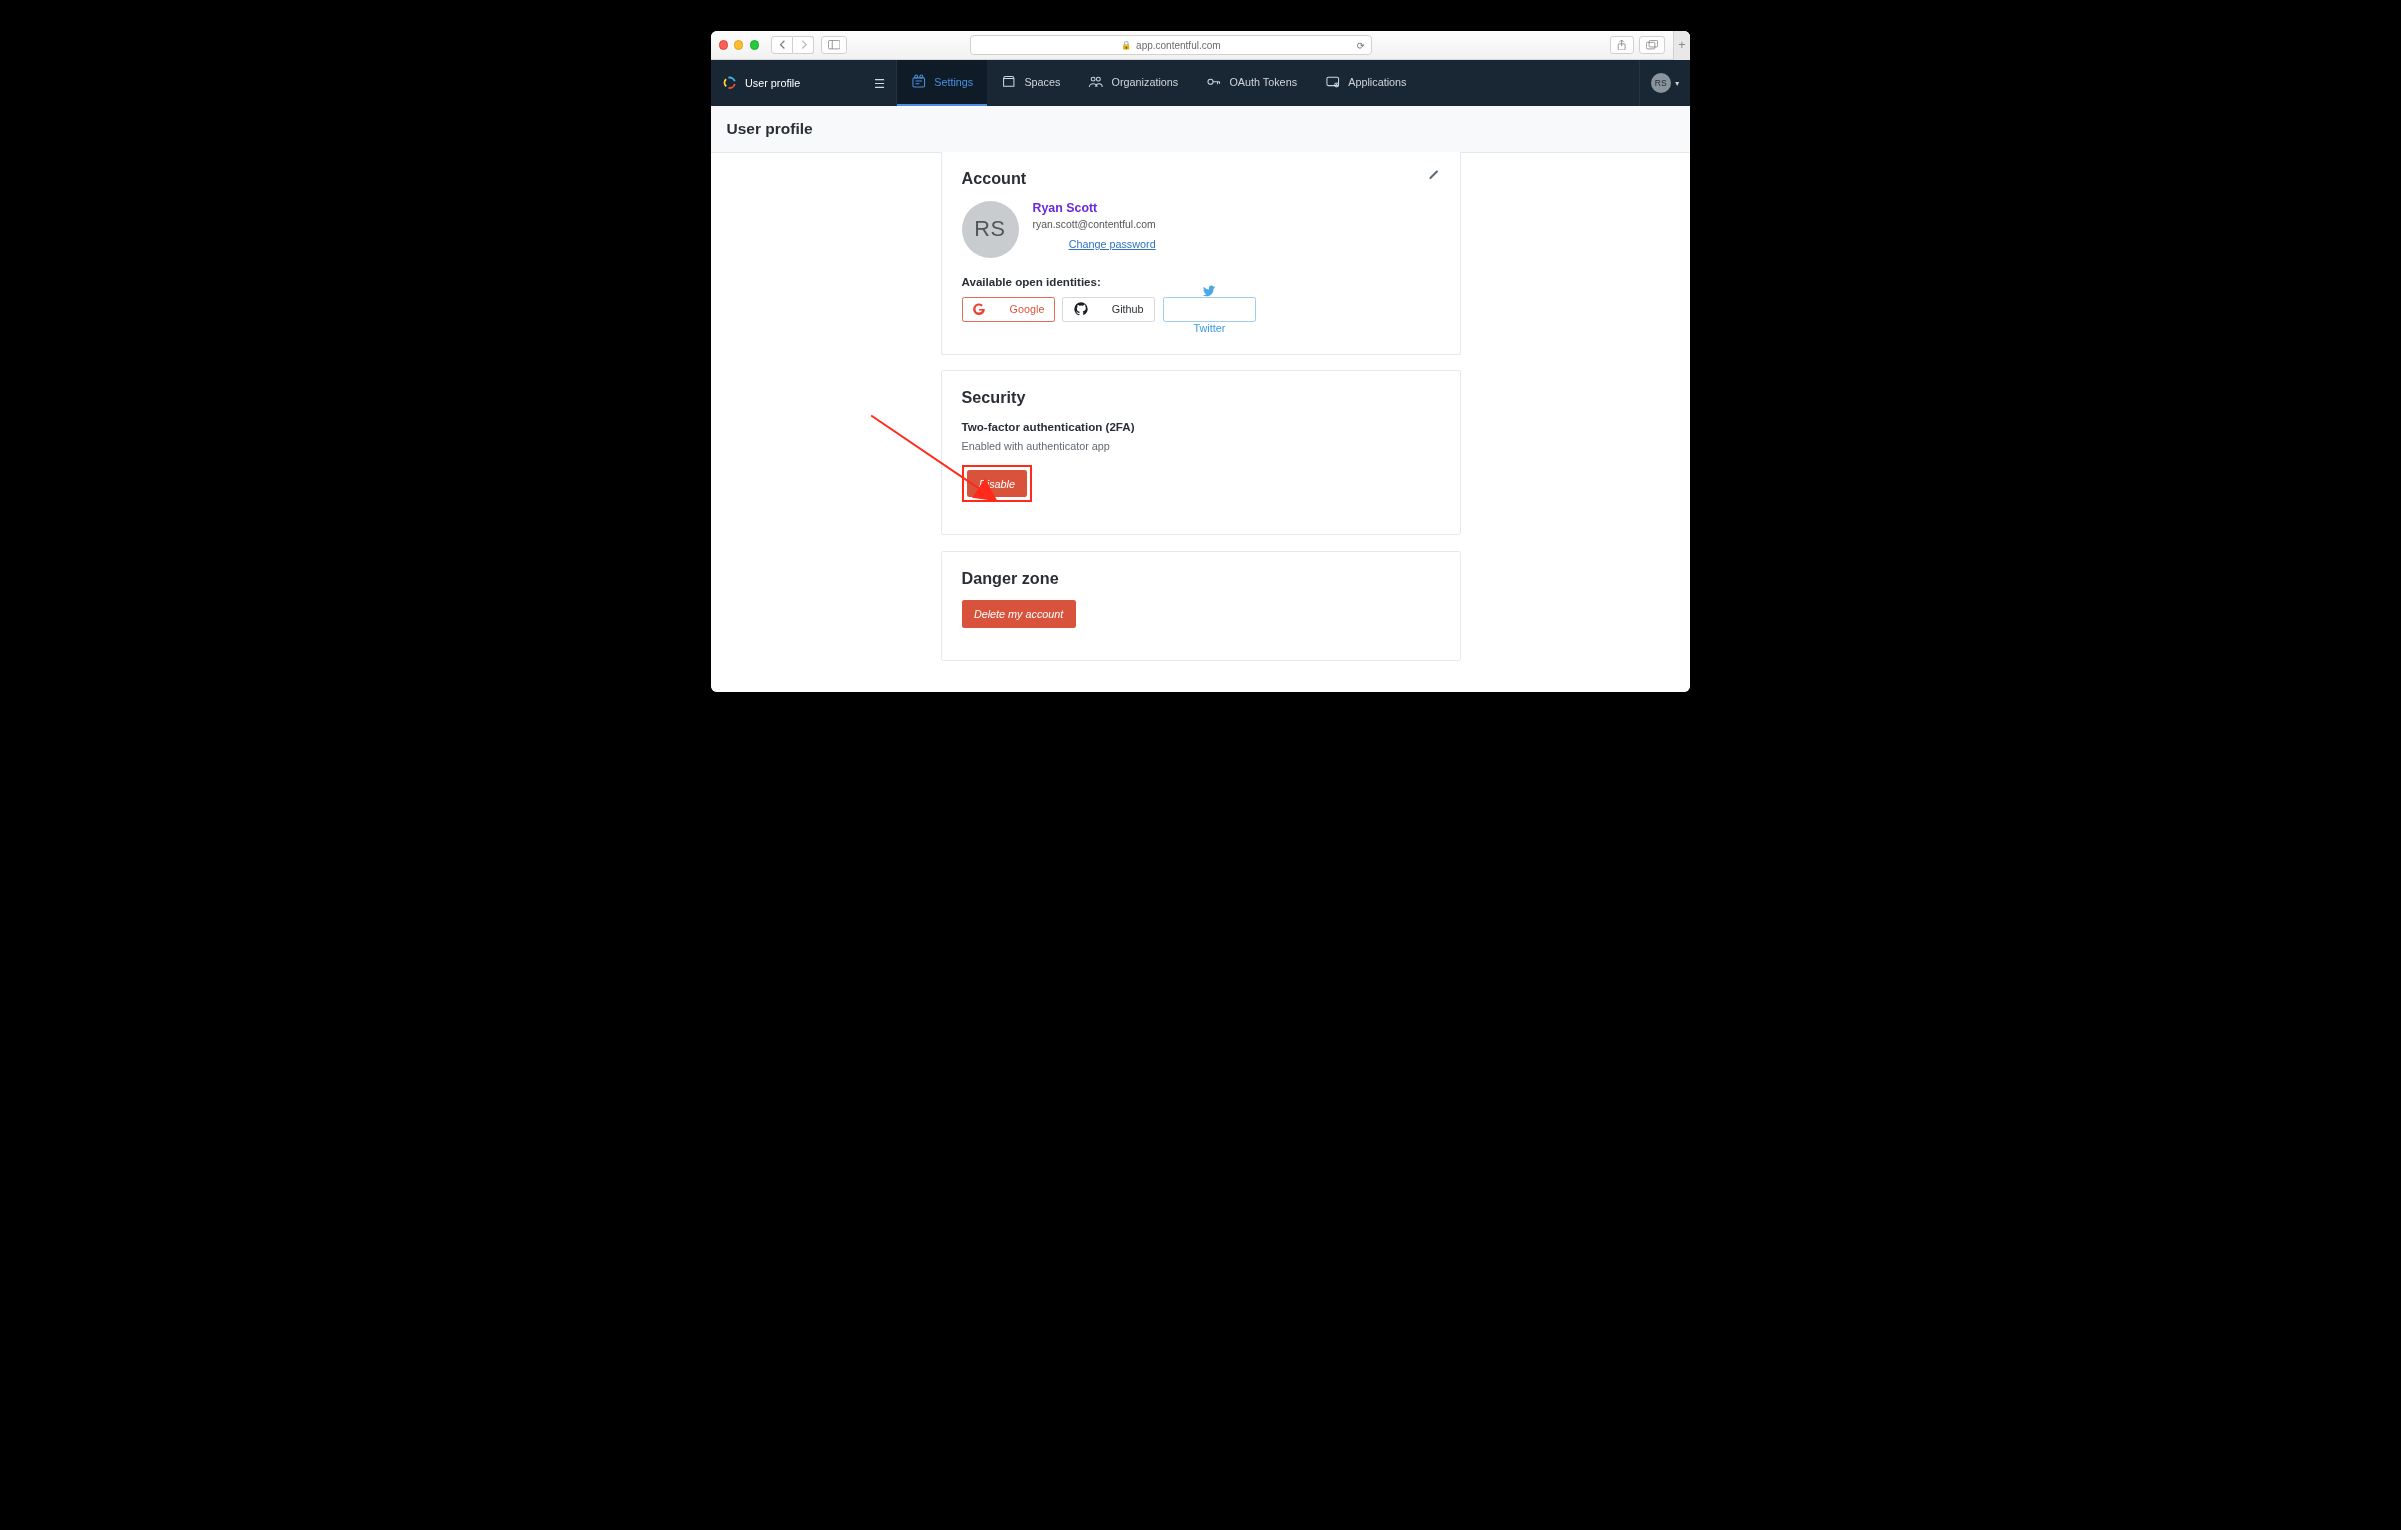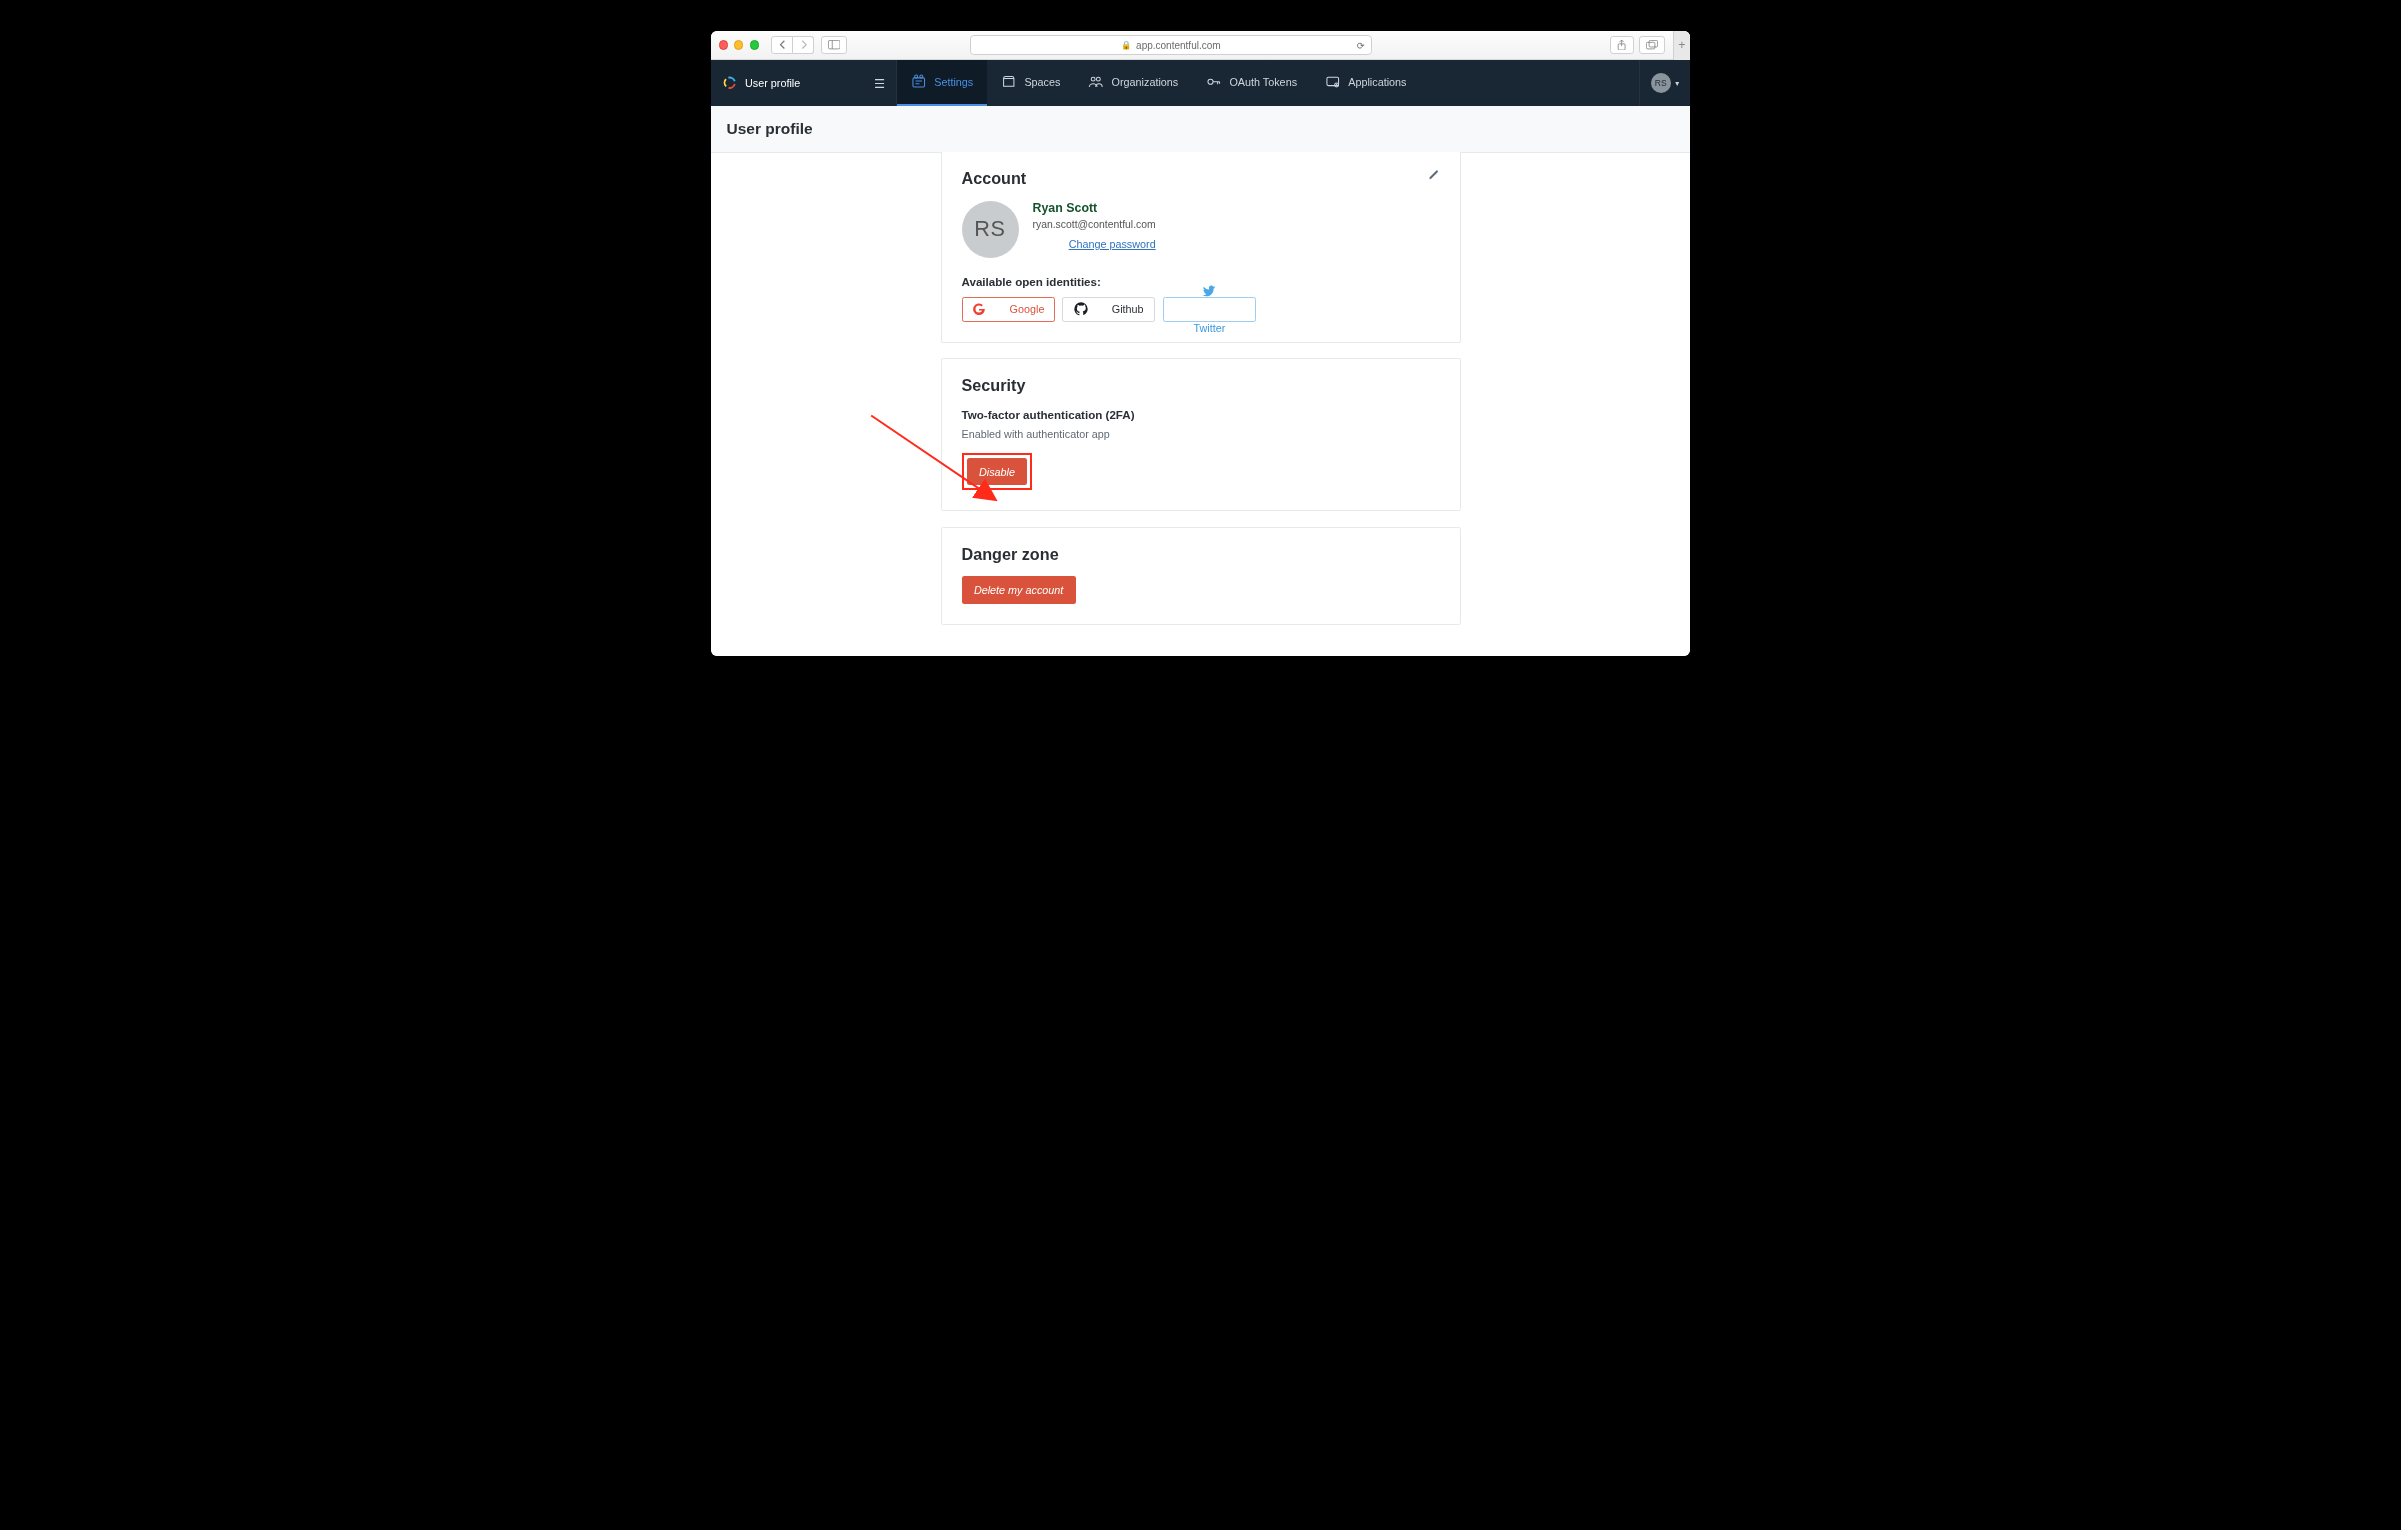--- a/index.html
+++ b/index.html
@@ -142,37 +142,37 @@
     padding: 0 0 31px;
     min-height: 433px;
     display: flex;
     flex-direction: column;
     align-items: center;
   }
   .card {
     width: 520px;
     border: 0.8px solid #e5e9ec;
     border-radius: 2.3px;
-    padding: 17px 20px 20px;
+    padding: 17px 20px 32px;
     margin-top: 0;
     background: #fff;
   }
   .card + .card { margin-top: 15.5px; }
   .card-top { display: flex; align-items: flex-start; justify-content: space-between; }
   .card h2 { font-size: 16.2px; color: #2a2f36; margin-bottom: 12.4px; font-weight: 700; }
   .pencil { color: #5b6b7a; font-size: 11.6px; cursor: pointer; }
 
   .account-row { display: flex; gap: 14px; align-items: flex-start; }
   .avatar-big {
     width: 57px; height: 57px; border-radius: 50%;
     background: #c9ccce; color: #555;
     display: flex; align-items: center; justify-content: center;
     font-size: 21.7px; font-weight: 400; letter-spacing: 0.8px;
   }
-  .acct-info .name { font-weight: 700; font-size: 12.4px; color: #14532d; margin-bottom: 4.6px; }
+  .acct-info .name { font-weight: 700; font-size: 12.4px; color: #6d28d9; margin-bottom: 4.6px; }
   .acct-info .email { font-size: 10.4px; color: #555; margin-bottom: 7.7px; }
   .acct-info .chpw { font-size: 10.8px; color: #3072be; text-decoration: underline; cursor: pointer; text-align: right; }
 
   .identities-label { font-weight: 700; font-size: 11.6px; color: #2a2f36; margin: 17px 0 9.3px; }
   .identities { display: flex; gap: 7.7px; }
   .id-btn {
     width: 93px; height: 25px;
     border: 0.8px solid #d3d9de;
     border-radius: 2.3px;
     display: flex; align-items: center; justify-content: center; gap: 24px;

